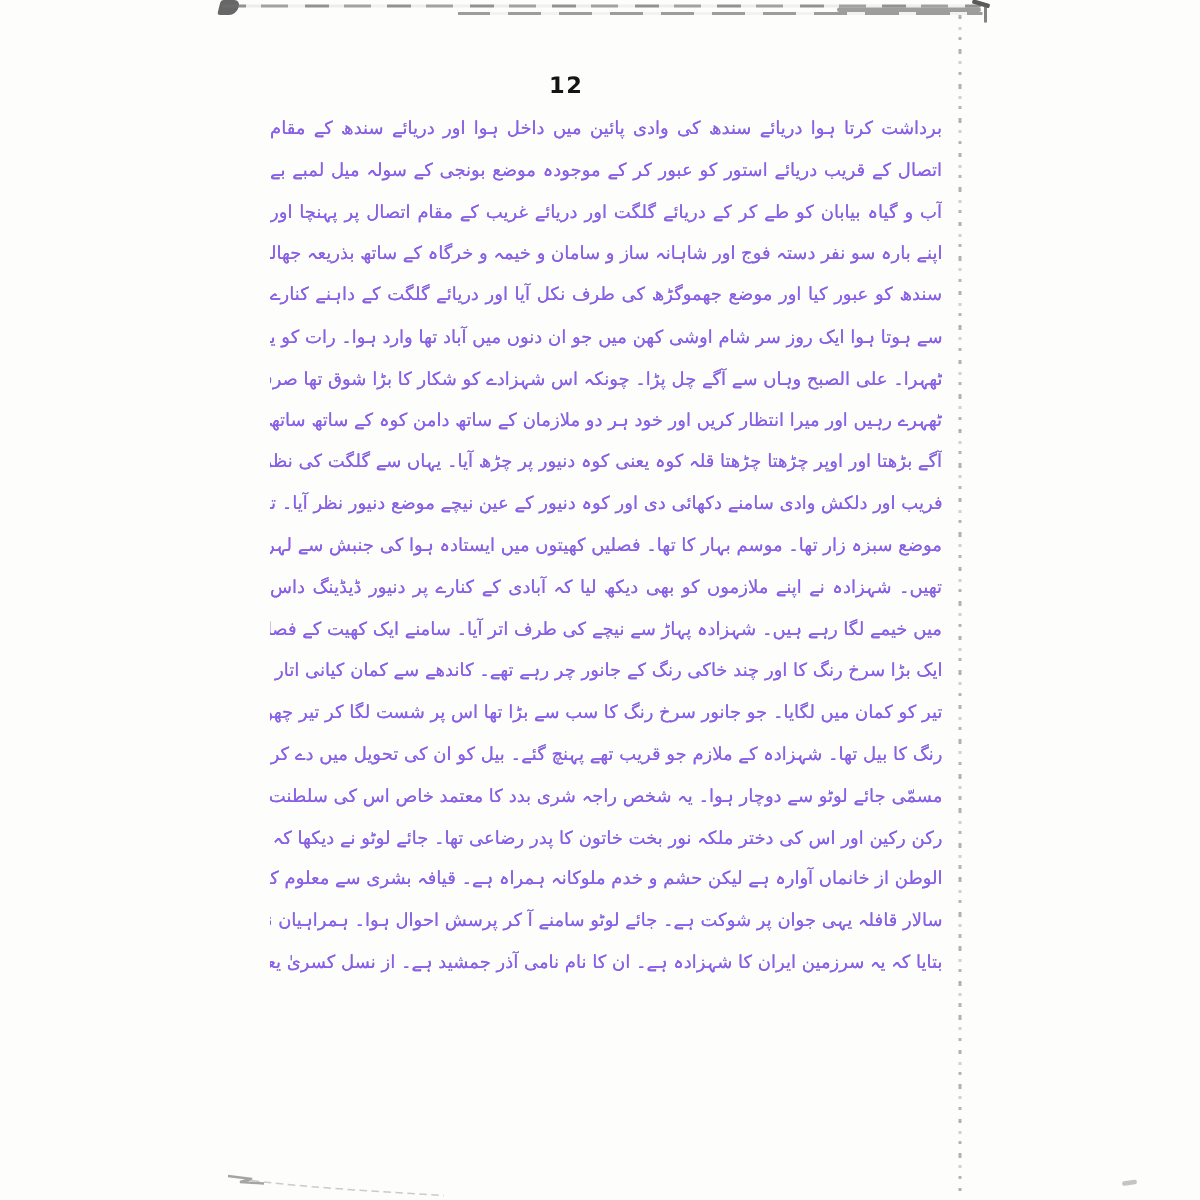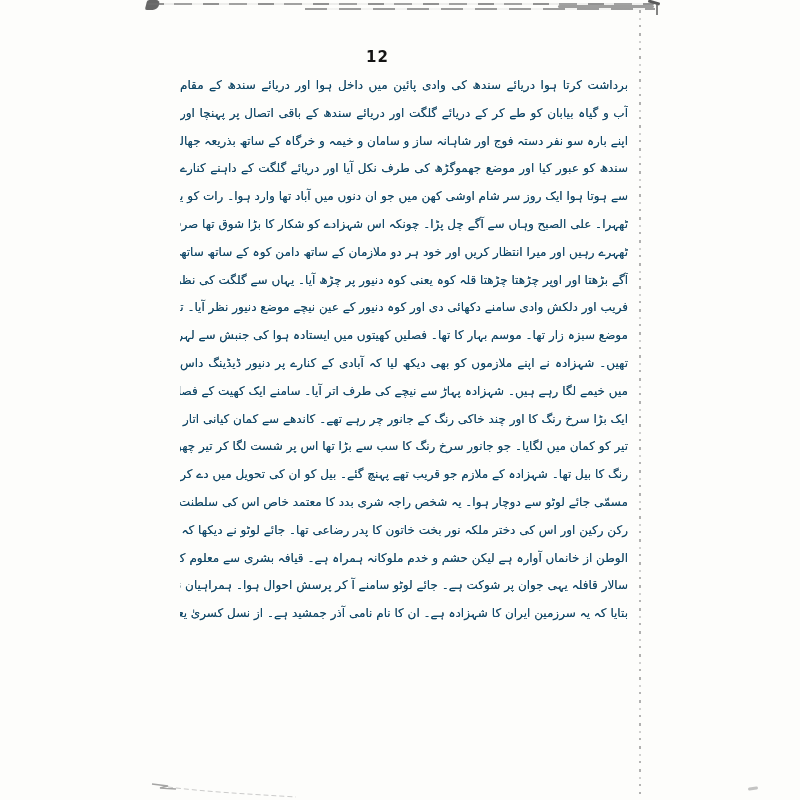--- a/index.html
+++ b/index.html
@@ -55,21 +55,21 @@
   
   .pagenum{
     position:absolute;left:366px;top:48px;
     font-family:"DejaVu Sans", sans-serif;
     font-weight:bold;font-size:15px;letter-spacing:1px;color:#141414;
   }
   
   .textblock{
     position:absolute;left:180px;top:72px;width:448px;
     direction:rtl;
-    color:#0c4a6e;
+    color:#8b5cf6;
     font-size:12px;
     text-shadow:0 0 .4px rgba(20,20,20,.55);
   }
   .line{
     margin:0;height:27.8px;line-height:27.8px;
     white-space:nowrap;overflow:hidden;
     text-align:justify;
     text-align-last:justify;
   }
   
@@ -94,21 +94,22 @@
     <div class="edge-corner"></div>
     <div class="edge-corner-stub"></div>
   </div>
 
   <div class="stitch"></div>
 
   <div class="pagenum">12</div>
 
   <div class="textblock">
     <p class="line">برداشت کرتا ہوا دریائے سندھ کی وادی پائین میں داخل ہوا اور دریائے سندھ کے مقام</p>
-    <p class="line">آب و گیاہ بیابان کو طے کر کے دریائے گلگت اور دریائے سندھ کے باقی اتصال پر پہنچا اور</p>
+    <p class="line">اتصال کے قریب دریائے استور کو عبور کر کے موجودہ موضع بونجی کے سولہ میل لمبے بے</p>
+    <p class="line">آب و گیاہ بیابان کو طے کر کے دریائے گلگت اور دریائے غریب کے مقام اتصال پر پہنچا اور</p>
     <p class="line">اپنے بارہ سو نفر دستہ فوج اور شاہانہ ساز و سامان و خیمہ و خرگاہ کے ساتھ بذریعہ جھالہ دریائے</p>
     <p class="line">سندھ کو عبور کیا اور موضع جھموگڑھ کی طرف نکل آیا اور دریائے گلگت کے داہنے کنارے</p>
     <p class="line">سے ہوتا ہوا ایک روز سر شام اوشی کھن میں جو ان دنوں میں آباد تھا وارد ہوا۔ رات کو یہاں</p>
     <p class="line">ٹھہرا۔ علی الصبح وہاں سے آگے چل پڑا۔ چونکہ اس شہزادے کو شکار کا بڑا شوق تھا صرف دو</p>
     <p class="line">ٹھہرے رہیں اور میرا انتظار کریں اور خود ہر دو ملازمان کے ساتھ دامن کوہ کے ساتھ ساتھ</p>
     <p class="line">آگے بڑھتا اور اوپر چڑھتا چڑھتا قلہ کوہ یعنی کوہ دنیور پر چڑھ آیا۔ یہاں سے گلگت کی نظر</p>
     <p class="line">فریب اور دلکش وادی سامنے دکھائی دی اور کوہ دنیور کے عین نیچے موضع دنیور نظر آیا۔ تمام</p>
     <p class="line">موضع سبزہ زار تھا۔ موسم بہار کا تھا۔ فصلیں کھیتوں میں ایستادہ ہوا کی جنبش سے لہرا رہی</p>
     <p class="line">تھیں۔ شہزادہ نے اپنے ملازموں کو بھی دیکھ لیا کہ آبادی کے کنارے پر دنیور ڈیڈینگ داس</p>
     <p class="line">میں خیمے لگا رہے ہیں۔ شہزادہ پہاڑ سے نیچے کی طرف اتر آیا۔ سامنے ایک کھیت کے فصل میں</p>

